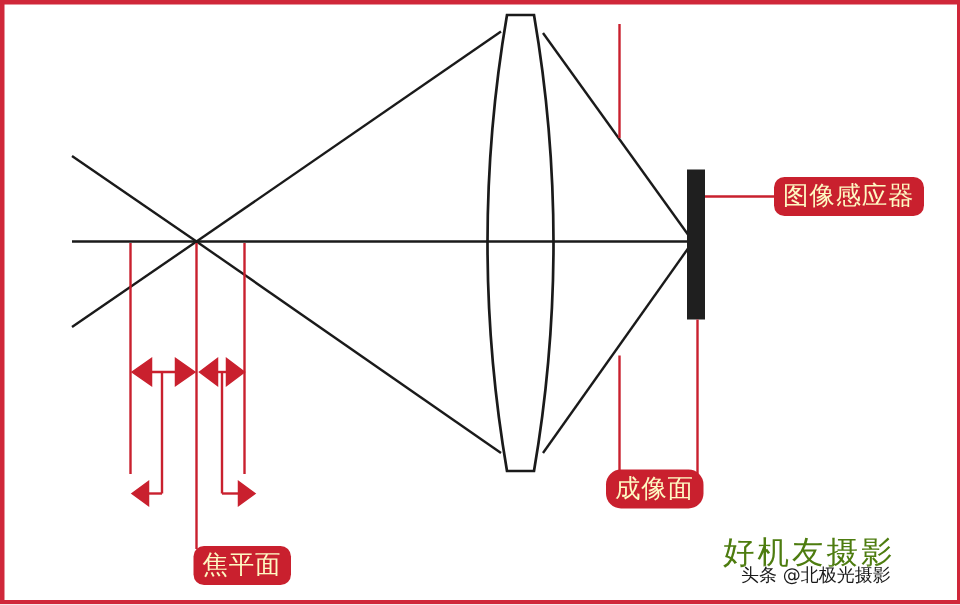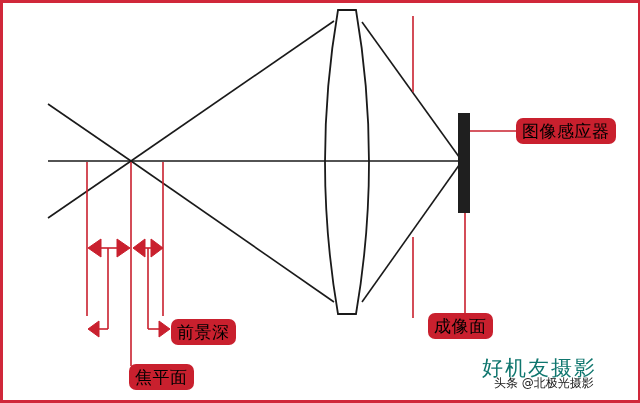--- a/index.html
+++ b/index.html
@@ -1,20 +1,20 @@
 <!DOCTYPE html>
 <html><head>
 <meta charset="utf-8">
 <style>
   html, body { margin: 0; padding: 0; background: #ffffff; }
   #stage { position: relative; width: 640px; height: 403px; overflow: hidden; background: #ffffff; font-family: "DejaVu Sans", sans-serif; }
   #frame { position: absolute; left: 0; top: 0; width: 640px; height: 403px; box-sizing: border-box; border: 3px solid #d0283a; border-right-width: 2px; }
   svg.diagram { position: absolute; left: 0; top: 0; }
-  .label { position: absolute; background: #c9202e; color: #000000; border-radius: 7px; font-size: 17px; line-height: 26px; height: 26px; padding: 0 6px; white-space: nowrap; letter-spacing: 0.5px; }
-  .wm1 { position: absolute; left: 482px; top: 354px; color: #0f766e; font-size: 21px; letter-spacing: 2px; }
+  .label { position: absolute; background: #c9202e; color: #fef9c3; border-radius: 7px; font-size: 17px; line-height: 26px; height: 26px; padding: 0 6px; white-space: nowrap; letter-spacing: 0.5px; }
+  .wm1 { position: absolute; left: 482px; top: 354px; color: #4d7c0f; font-size: 21px; letter-spacing: 2px; }
   .wm2 { position: absolute; left: 494px; top: 375px; color: #1a1a1a; font-size: 12px; white-space: nowrap; text-shadow: 0 0 2px #fff, 0 0 2px #fff; }
 </style>
 </head>
 <body>
 
 <div id="stage">
   <div id="frame"></div>
 
   <svg class="diagram" width="640" height="403" viewBox="0 0 640 403">
 
@@ -56,20 +56,19 @@
       <line x1="139" y1="248" x2="156" y2="248" stroke-width="1.6"></line>
       <polygon points="133,248 145,239 145,257"></polygon>
       <polygon points="163,248 151,239 151,257"></polygon>
 
       <line x1="148" y1="248" x2="148" y2="329" stroke-width="1.6"></line>
       <line x1="148" y1="329" x2="162" y2="329" stroke-width="1.6"></line>
       <polygon points="170,329 159,321 159,337"></polygon>
     </g>
   </svg>
 
-  <div class="label" style="left:171px; top:319px;">前景深</div>
   <div class="label" style="left:97px; top:364px;margin-left:32px;">焦平面</div>
   <div class="label" style="left:516px; top:118px;">图像感应器</div>
-  <div class="label" style="left:428px; top:313px;">成像面</div>
+  <div class="label" style="left:404px; top:313px;border-radius:10px;">成像面</div>
 
   <div class="wm1">好机友摄影</div>
   <div class="wm2">头条 @北极光摄影</div>
 </div>
 
 </body></html>

